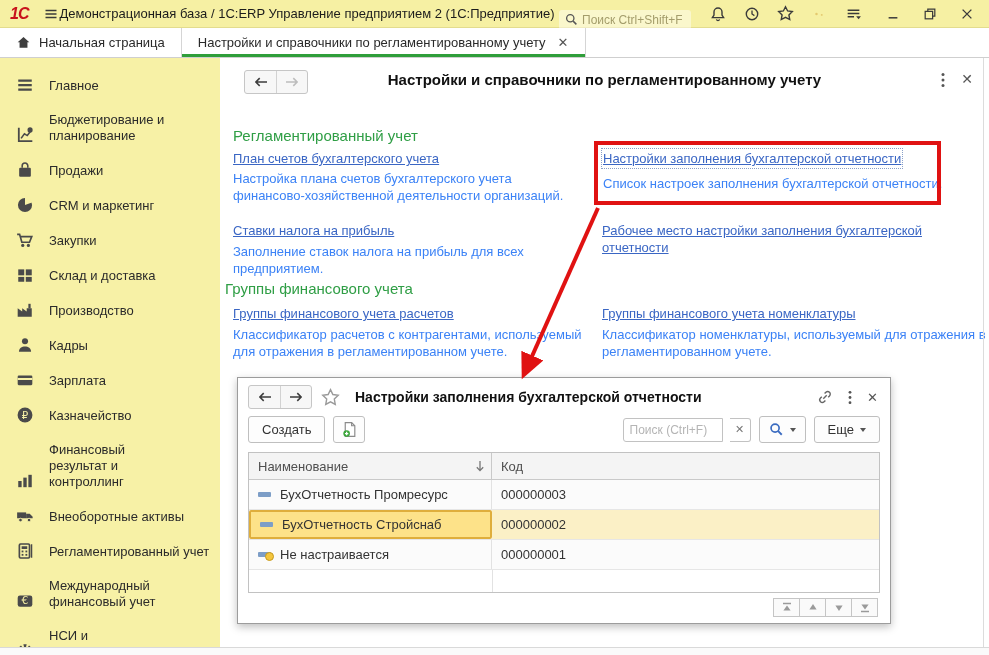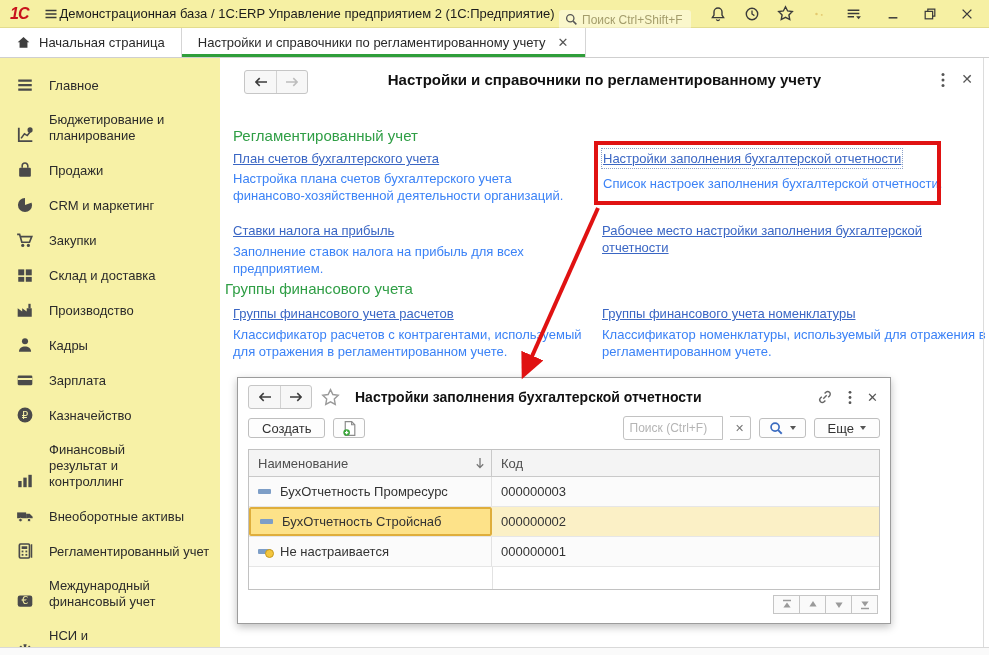--- a/index.html
+++ b/index.html
@@ -59,21 +59,21 @@
   .bottombar { height:8px; background:#fafafa; border-top:1px solid #d9d9d9; }
 
   
   .window { left:17px; top:319px; width:654px; height:247px; background:#fff;
     border:1px solid #9c9c9c; box-shadow:0 3px 8px rgba(0,0,0,.25); z-index:30;
     display:flex; flex-direction:column; }
   .w-header { display:flex; align-items:center; padding:7px 12px 2px 10px; gap:9px; }
   .w-title { font-size:14px; font-weight:700; color:#111; margin-left:6px; white-space:nowrap; }
   .w-hicons { margin-left:auto; display:flex; align-items:center; gap:15px; }
   .w-toolbar { display:flex; align-items:center; padding:5px 10px 4px; gap:8px; }
-  .btn { height:20px; border:1px solid #bfbfbf; border-radius:3px; background:#fdfdfd;
+  .btn { height:27px; border:1px solid #bfbfbf; border-radius:3px; background:#fdfdfd;
     display:flex; align-items:center; justify-content:center; padding:0 13px; font-size:13px; color:#333; cursor:default; }
   .btn-icon { width:32px; padding:0; }
   .tb-spacer { flex:1; }
   .srch { display:flex;gap:7px; }
   .srch input { width:100px; height:24px; border:1px solid #c2c2c2; border-radius:3px 0 0 3px;
     padding:0 6px; font-size:12px; color:#555; font-family:inherit; outline:none; }
   .srch input::placeholder { color:#b5b5b5; }
   .srch .xbtn { width:21px; height:24px; border:1px solid #c2c2c2; border-left:none;
     border-radius:0 3px 3px 0; display:flex; align-items:center; justify-content:center;
     color:#777; font-size:11px; background:#fff; }

